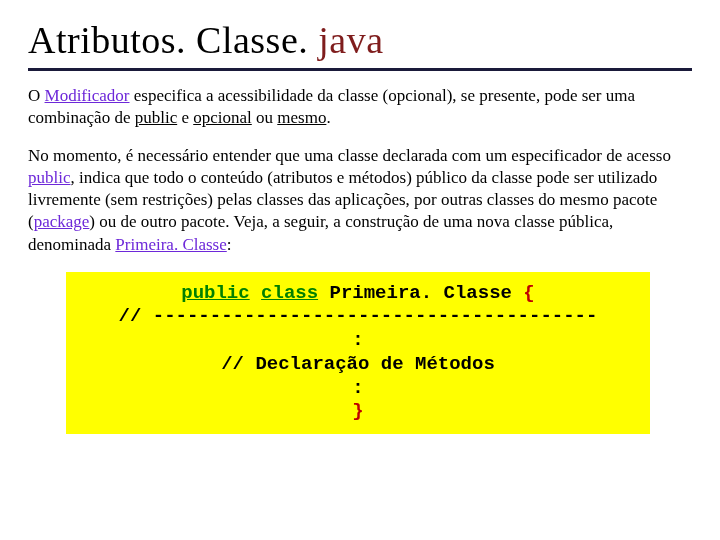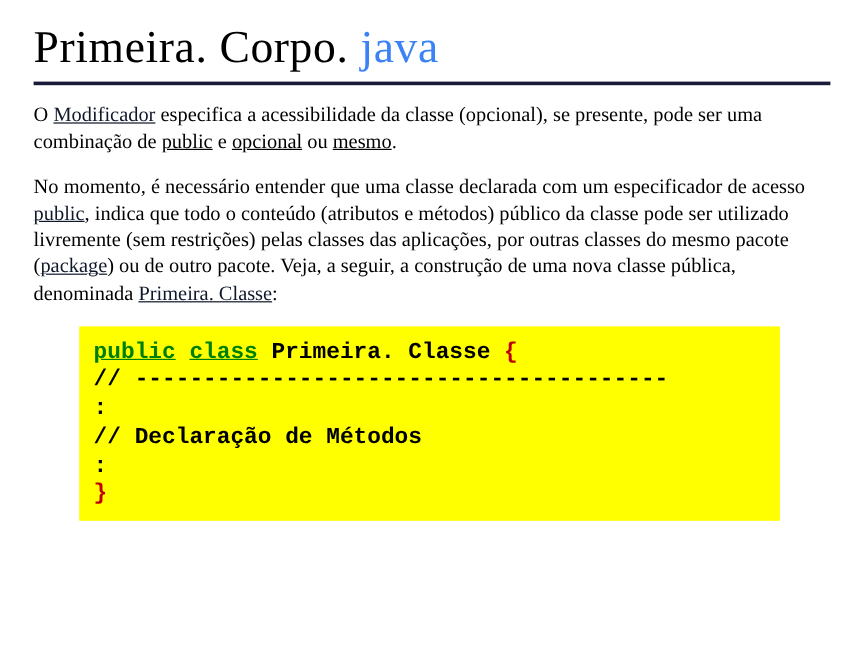--- a/index.html
+++ b/index.html
@@ -15,55 +15,55 @@
   .slide {
     padding: 8px 28px 20px 28px;
   }
   .title {
     font-size: 38px;
     font-weight: normal;
     margin: 10px 0 6px 0;
     letter-spacing: 0.5px;
   }
   .title .black { color: #000; }
-  .title .red { color: #3b82f6; }
+  .title .red { color: #7f1d1d; }
   .title-rule {
     border: none;
     border-top: 3px solid #1a1a3a;
     margin: 0 0 14px 0;
   }
   .para {
     font-size: 17px;
     line-height: 1.3;
     margin: 0 0 16px 0;
   }
   .u { text-decoration: underline; }
-  .blue { color: #0f172a; }
+  .blue { color: #6d28d9; }
   .codebox {
     background: #ffff00;
     margin: 6px 0 0 38px;
     padding: 10px 12px 10px 12px;
     font-family: "Courier New", Courier, monospace;
     font-size: 19px;
     font-weight: bold;
     line-height: 1.25;
     width: 560px;
   }
   .tok-green { color: #008000; }
   .tok-black { color: #000; }
   .tok-red { color: #c00000; }
-  .cline { white-space: pre; }
+  .cline { white-space: pre; text-align: center; }
 </style>
 </head>
 <body>
 
 <div class="slide">
 
   <h1 class="title">
-    <span class="black">Primeira. Corpo. </span><span class="red">java</span>
+    <span class="black">Atributos. Classe. </span><span class="red">java</span>
   </h1>
   <hr class="title-rule">
 
   <p class="para">
     <span>O </span><span class="u blue">Modificador</span><span> especifica a acessibilidade da classe (opcional), se presente, pode ser uma combinação de </span><span class="u">public</span><span> e </span><span class="u">opcional</span><span> ou </span><span class="u">mesmo</span><span>.</span>
   </p>
 
   <p class="para">
     <span>No momento, é necessário entender que uma classe declarada com um especificador de acesso </span><span class="u blue">public</span><span>, indica que todo o conteúdo (atributos e métodos) público da classe pode ser utilizado livremente (sem restrições) pelas classes das aplicações, por outras classes do mesmo pacote (</span><span class="u blue">package</span><span>) ou de outro pacote. Veja, a seguir, a construção de uma nova classe pública, denominada </span><span class="u blue">Primeira. Classe</span><span>:</span>
   </p>

